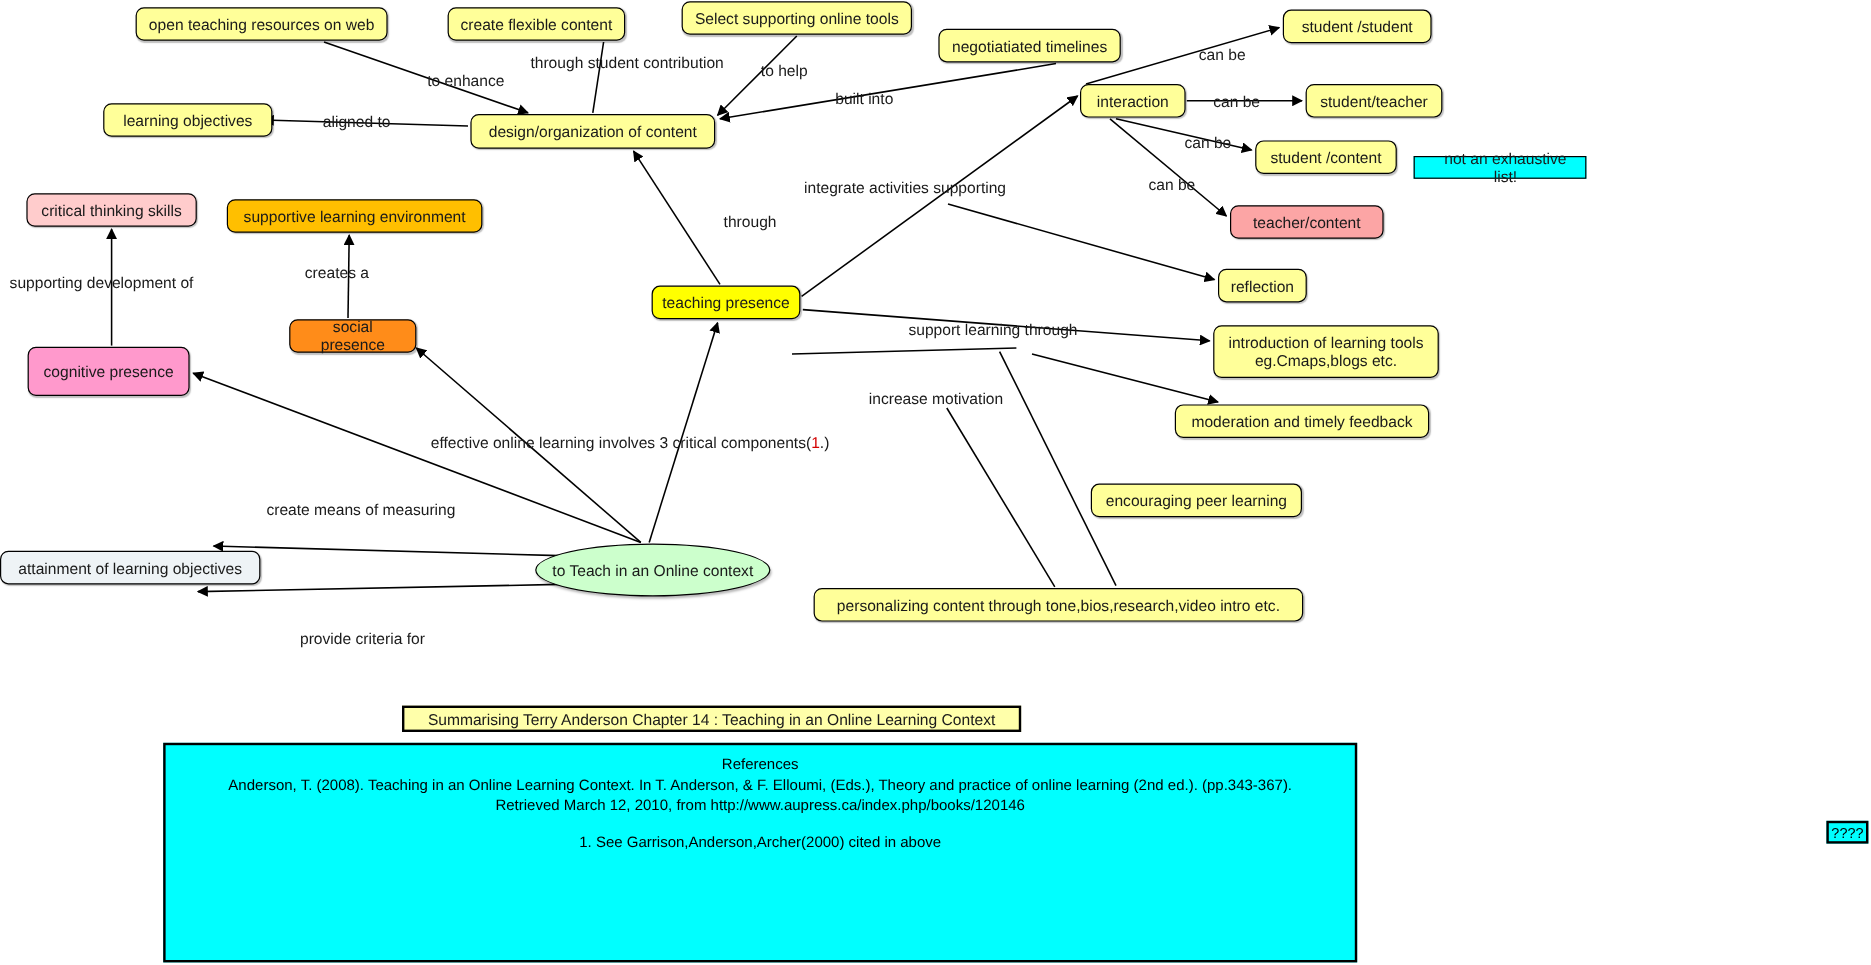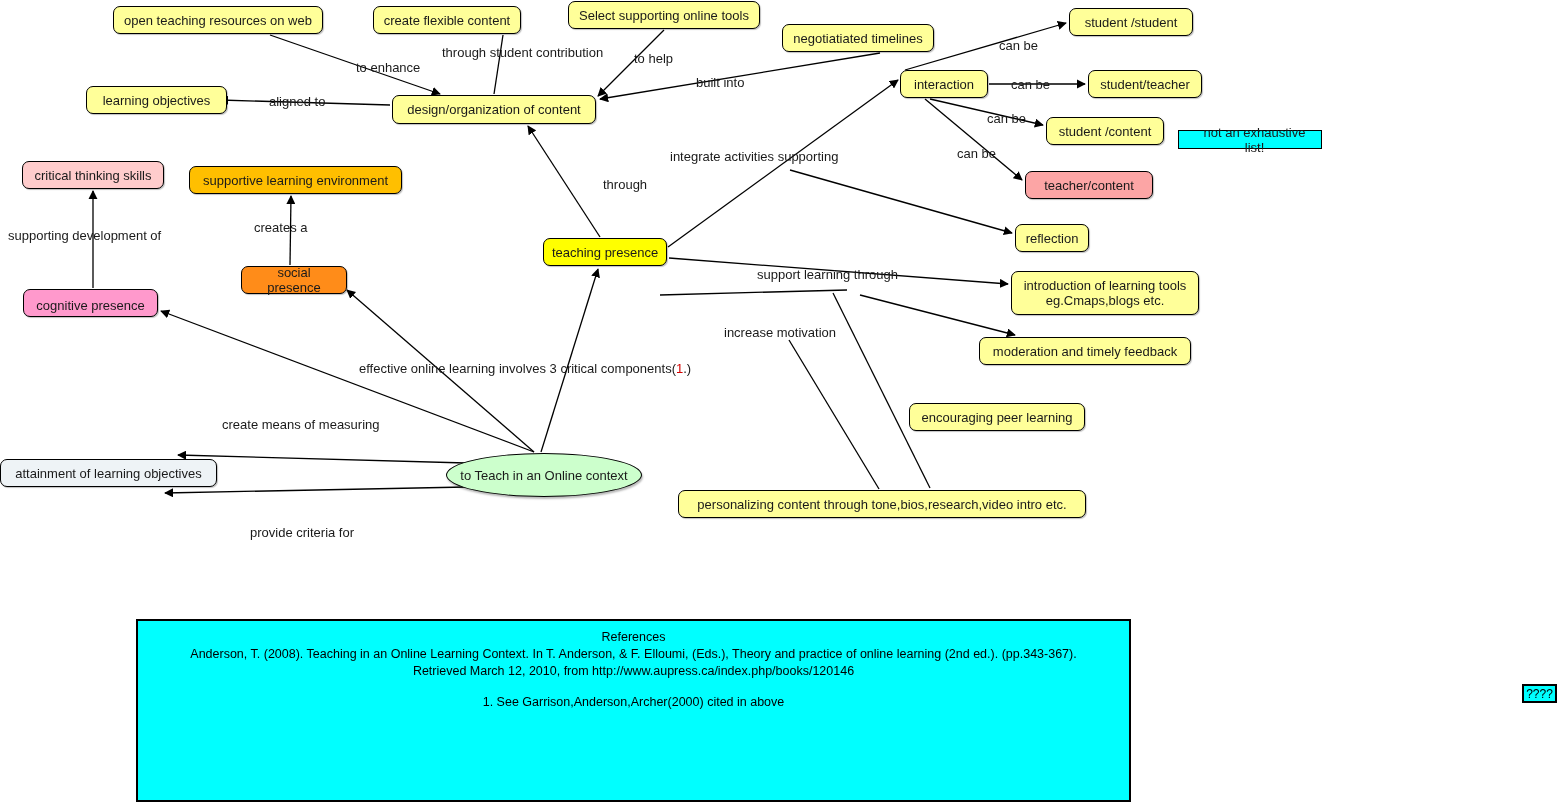--- a/index.html
+++ b/index.html
@@ -154,21 +154,21 @@
       <div class="node" style="left: 1046px; top: 117px; width: 118px; height: 28px; background: rgb(255, 255, 153);"><span>student /content</span></div>
       <div class="node square" style="left: 1178px; top: 130px; width: 144px; height: 19px; background: rgb(0, 255, 255);"><span>not an exhaustive list!</span></div>
       <div class="node" style="left: 22px; top: 161px; width: 142px; height: 28px; background: rgb(255, 204, 204);"><span>critical thinking skills</span></div>
       <div class="node" style="left: 189px; top: 166px; width: 213px; height: 28px; background: rgb(255, 191, 0);"><span>supportive learning environment</span></div>
       <div class="node" style="left: 1025px; top: 171px; width: 128px; height: 28px; background: #fca5a5;"><span>teacher/content</span></div>
       <div class="node" style="left: 1015px; top: 224px; width: 74px; height: 28px; background: rgb(255, 255, 153);"><span>reflection</span></div>
       <div class="node" style="left: 543px; top: 238px; width: 124px; height: 28px; background: rgb(255, 255, 0);"><span>teaching presence</span></div>
       <div class="node" style="left: 241px; top: 266px; width: 106px; height: 28px; background: rgb(255, 140, 25);"><span>social presence</span></div>
       <div class="node" style="left: 1011px; top: 271px; width: 188px; height: 44px; background: rgb(255, 255, 153);"><span>introduction of learning tools
 eg.Cmaps,blogs etc.</span></div>
-      <div class="node" style="left: 23px; top: 289px; width: 135px; height: 28px; background: rgb(255, 153, 204); align-items: flex-end;"><span>cognitive presence</span></div>
+      <div class="node" style="left: 23px; top: 289px; width: 135px; height: 41px; background: rgb(255, 153, 204);"><span>cognitive presence</span></div>
       <div class="node" style="left: 979px; top: 337px; width: 212px; height: 28px; background: rgb(255, 255, 153);"><span>moderation and timely feedback</span></div>
       <div class="node" style="left: 909px; top: 403px; width: 176px; height: 28px; background: rgb(255, 255, 153);"><span>encouraging peer learning</span></div>
       <div class="node" style="left: 0px; top: 459px; width: 217px; height: 28px; background: rgb(238, 243, 246);"><span>attainment of learning objectives</span></div>
       <div class="node ellipse" style="left: 446px; top: 453px; width: 196px; height: 44px; background: rgb(204, 255, 204);"><span>to Teach in an Online context</span></div>
       <div class="node" style="left: 678px; top: 490px; width: 408px; height: 28px; background: rgb(255, 255, 153);"><span>personalizing content through tone,bios,research,video intro etc.</span></div>
     </div>
   <div id="labels-layer">
       <div class="edge-label" style="left: 356px; top: 60px;"><span>to enhance</span></div>
       <div class="edge-label" style="left: 442px; top: 45px;"><span>through student contribution</span></div>
       <div class="edge-label" style="left: 634px; top: 51px;"><span>to help</span></div>
@@ -182,20 +182,23 @@
       <div class="edge-label" style="left: 603px; top: 177px;"><span>through</span></div>
       <div class="edge-label" style="left: 254px; top: 220px;"><span>creates a</span></div>
       <div class="edge-label" style="left: 8px; top: 228px;"><span>supporting development of</span></div>
       <div class="edge-label" style="left: 757px; top: 267px;"><span>support learning through</span></div>
       <div class="edge-label" style="left: 724px; top: 325px;"><span>increase motivation</span></div>
       <div class="edge-label" style="left: 359px; top: 361px;"><span>effective online learning involves 3 critical components(</span><span class="fn-ref">1</span><span>.)</span></div>
       <div class="edge-label" style="left: 222px; top: 417px;"><span>create means of measuring</span></div>
       <div class="edge-label" style="left: 250px; top: 525px;"><span>provide criteria for</span></div>
     </div>
 
+  <div id="title-bar" style="left:335px; top:588px; width:516px; height:22px;">
+    <span>Summarising Terry Anderson  Chapter 14 : Teaching in an Online  Learning Context</span>
+  </div>
 
   <div id="references-box" style="left:136px; top:619px; width:995px; height:183px;">
     <span class="ref-title">References</span>
     <span class="ref-line">Anderson, T. (2008). Teaching in an Online Learning Context. In T. Anderson, &amp; F. Elloumi, (Eds.), Theory and practice of online learning (2nd ed.). (pp.343-367).</span>
     <span class="ref-line">Retrieved March 12, 2010, from http://www.aupress.ca/index.php/books/120146</span>
     <span class="ref-gap"></span>
     <span class="ref-line">1. See Garrison,Anderson,Archer(2000) cited in above</span>
   </div>
 
   <div class="corner-note" style="left:1522px; top:684px; width:35px; height:19px;">

